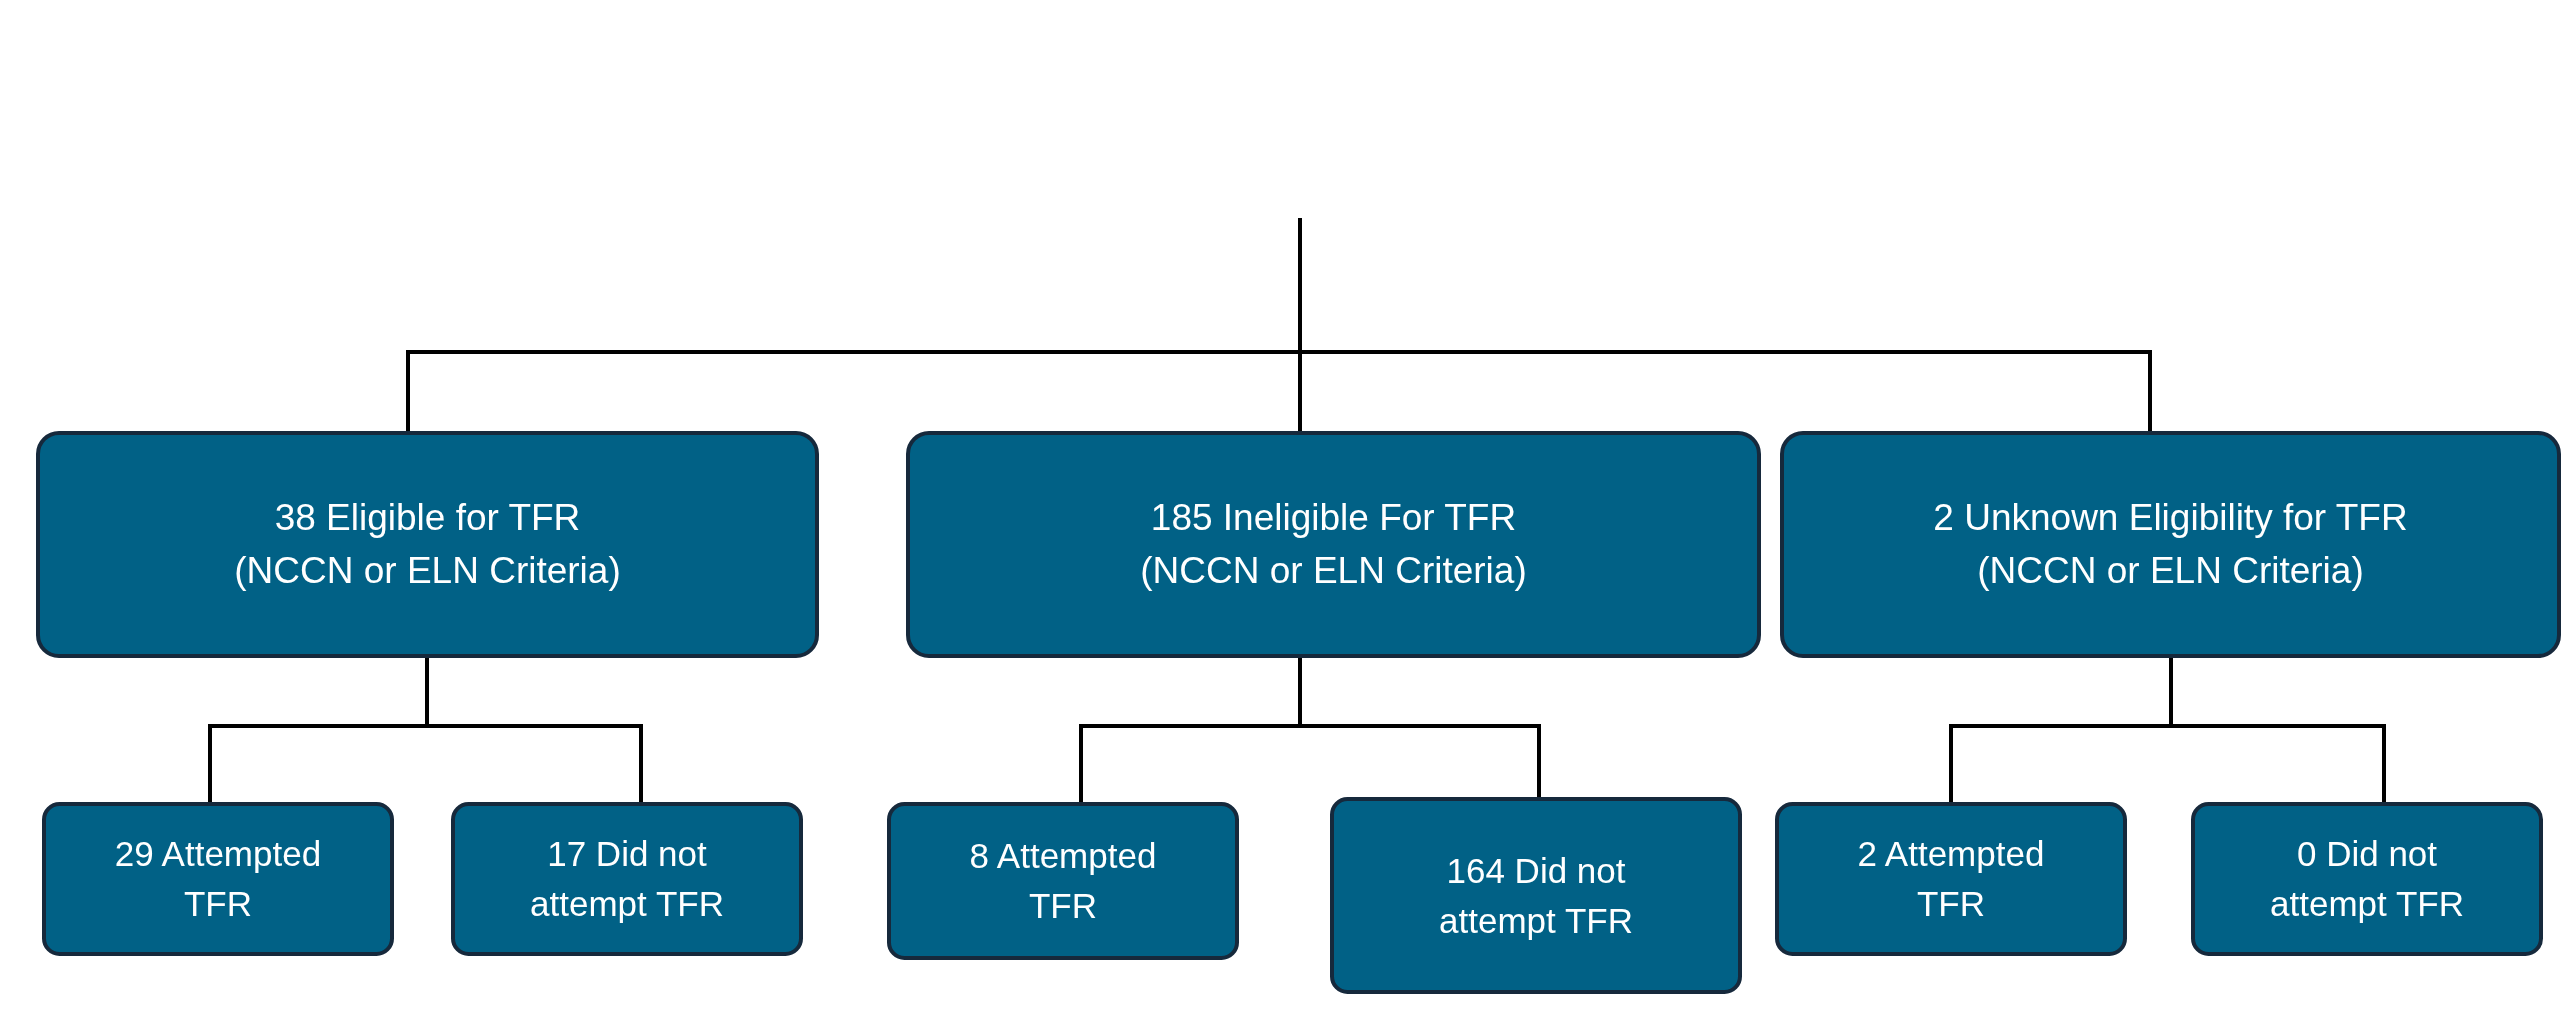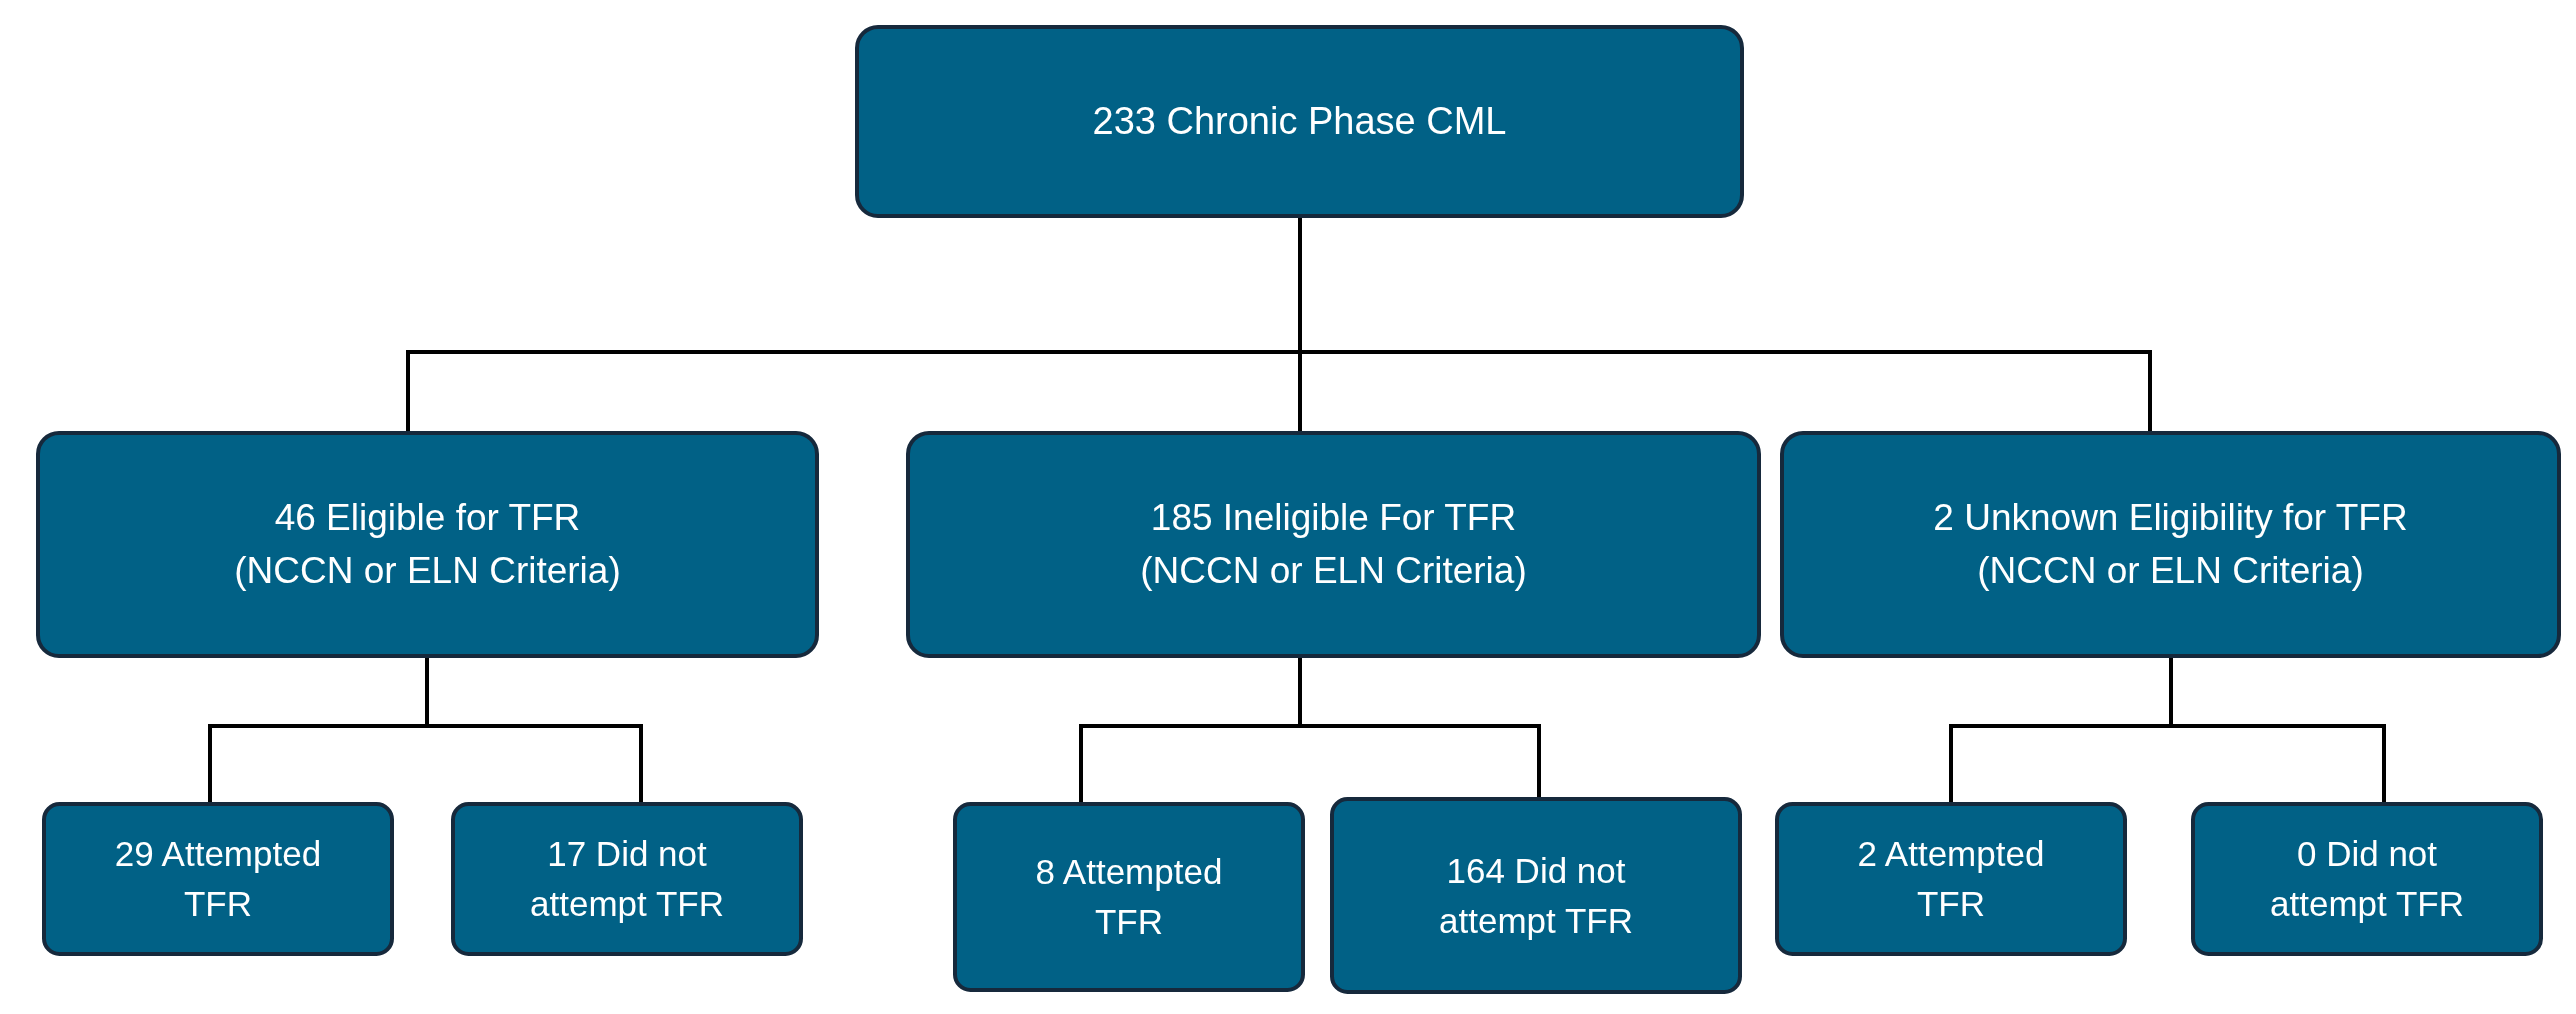--- a/index.html
+++ b/index.html
@@ -58,21 +58,21 @@
     border-radius: 23px;
   }
   #node-eligible   { left: 36px;   width: 783px; }
   #node-ineligible { left: 906px; width: 855px; }
   #node-unknown    { left: 1780px; width: 781px; justify-content: center; }
 
   
   .lvl3 { font-size: 35px; border-radius: 17.5px; }
   #node-att-elig      { left: 42px;   top: 802px; width: 352px;  height: 154px; text-align: right; }
   #node-noatt-elig    { left: 451px;  top: 802px; width: 352px;  height: 154px; }
-  #node-att-inelig    { left: 953px; top: 802px; width: 352px;  height: 190px; }
+  #node-att-inelig    { left: 887px; top: 802px; width: 352px;  height: 158px; }
   #node-noatt-inelig  { left: 1330px; top: 797px; width: 412px;  height: 197px; }
   #node-att-unk       { left: 1775px; top: 802px; width: 352px;  height: 154px; }
   #node-noatt-unk     { left: 2191px; top: 802px; width: 352px;  height: 154px; }
 </style>
 </head>
 <body>
 
 <div id="canvas">
 
   <div class="line v" style="left:1298px; top:218px; height:135px;"></div>
@@ -89,26 +89,23 @@
   <div class="line v" style="left:1298px; top:657px; height:71px;"></div>
   <div class="line h" style="left:1079px; top:724px; width:461px;"></div>
   <div class="line v" style="left:1079px; top:724px; height:82px;"></div>
   <div class="line v" style="left:1537px; top:724px; height:77px;"></div>
 
   <div class="line v" style="left:2169px; top:657px; height:71px;"></div>
   <div class="line h" style="left:1949px; top:724px; width:437px;"></div>
   <div class="line v" style="left:1949px; top:724px; height:82px;"></div>
   <div class="line v" style="left:2382px; top:724px; height:82px;"></div>
 
-  <div class="node" id="node-root">
-    <span class="ln">233 Chronic Phase CML</span>
-  </div>
 
   <div class="node lvl2" id="node-eligible">
-    <span class="ln">46 Eligible for TFR</span>
+    <span class="ln">38 Eligible for TFR</span>
     <span class="ln">(NCCN or ELN Criteria)</span>
   </div>
 
   <div class="node lvl2" id="node-ineligible">
     <span class="ln">185 Ineligible For TFR</span>
     <span class="ln">(NCCN or ELN Criteria)</span>
   </div>
 
   <div class="node lvl2" id="node-unknown">
     <span class="ln">2 Unknown Eligibility for TFR</span>

